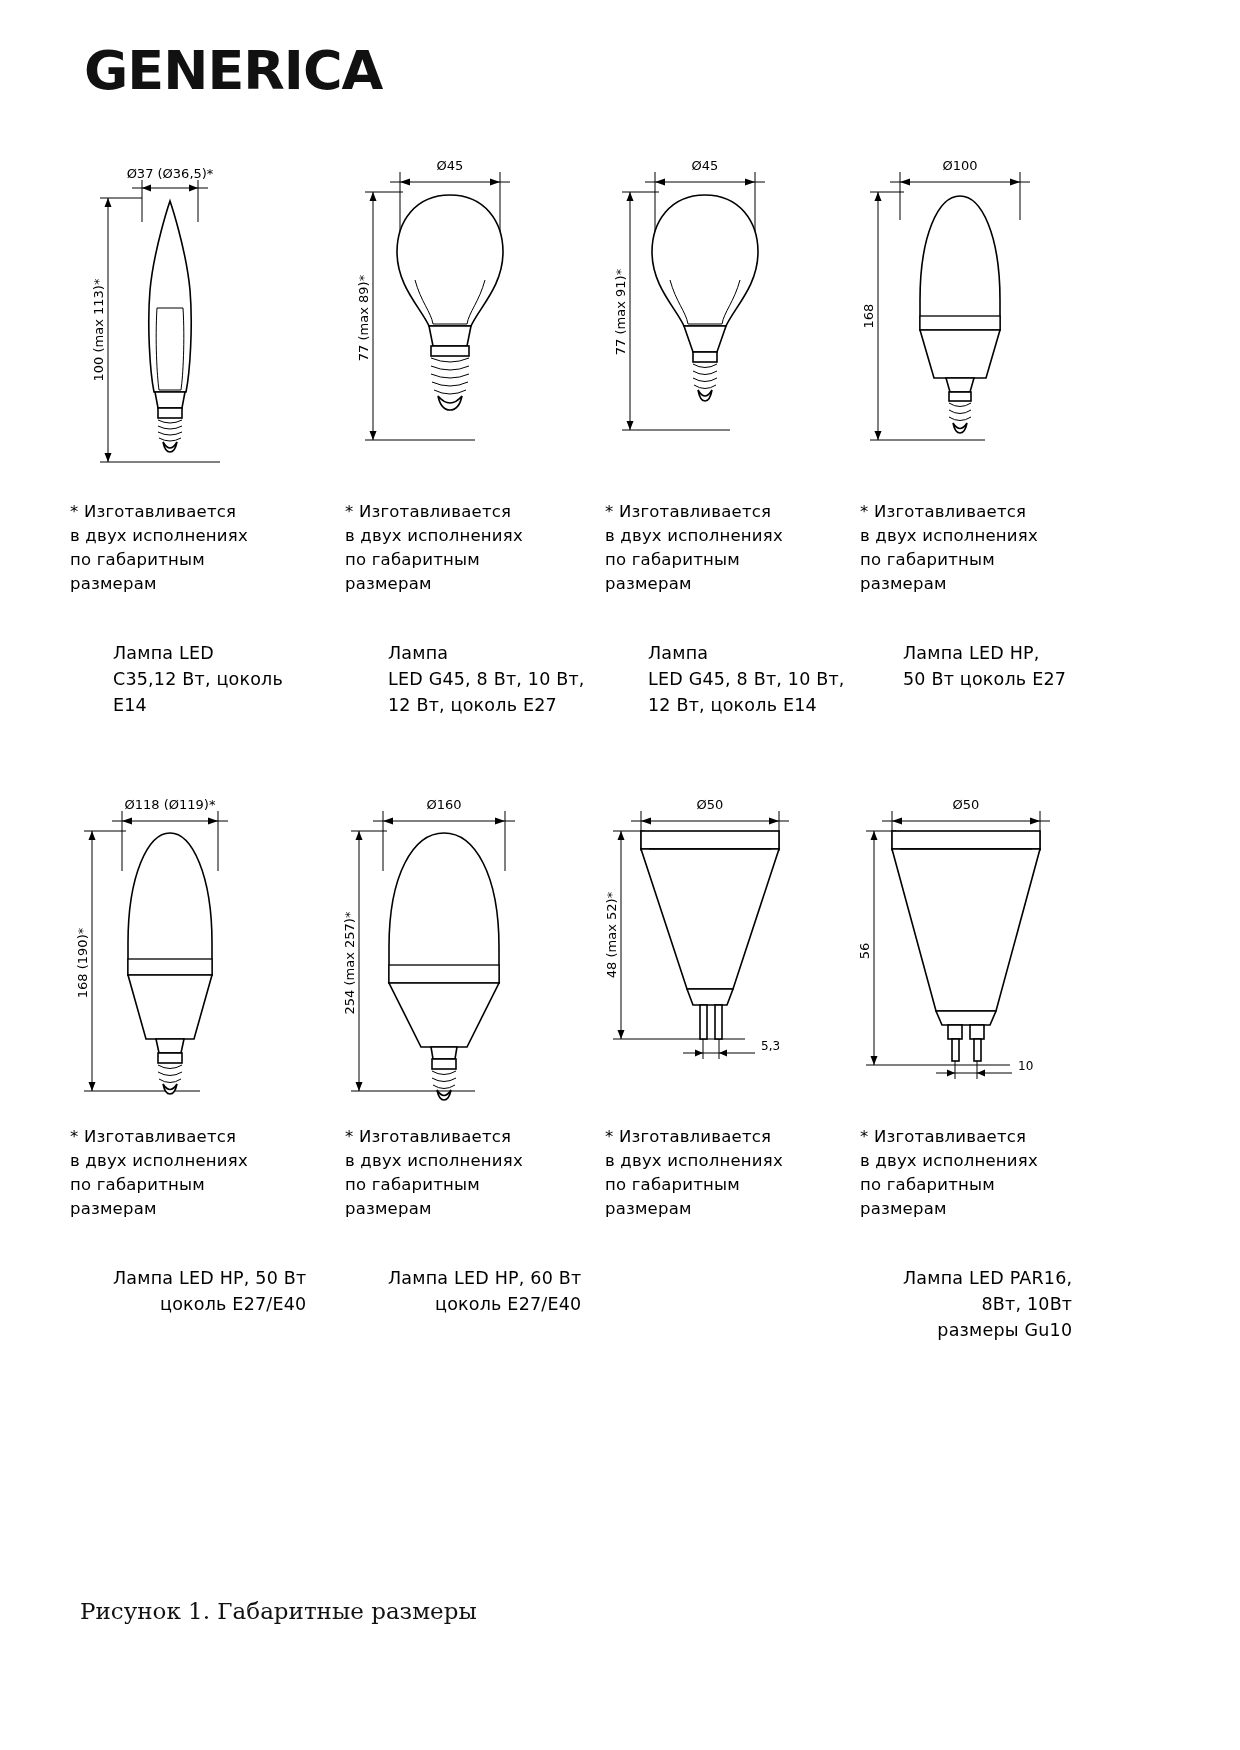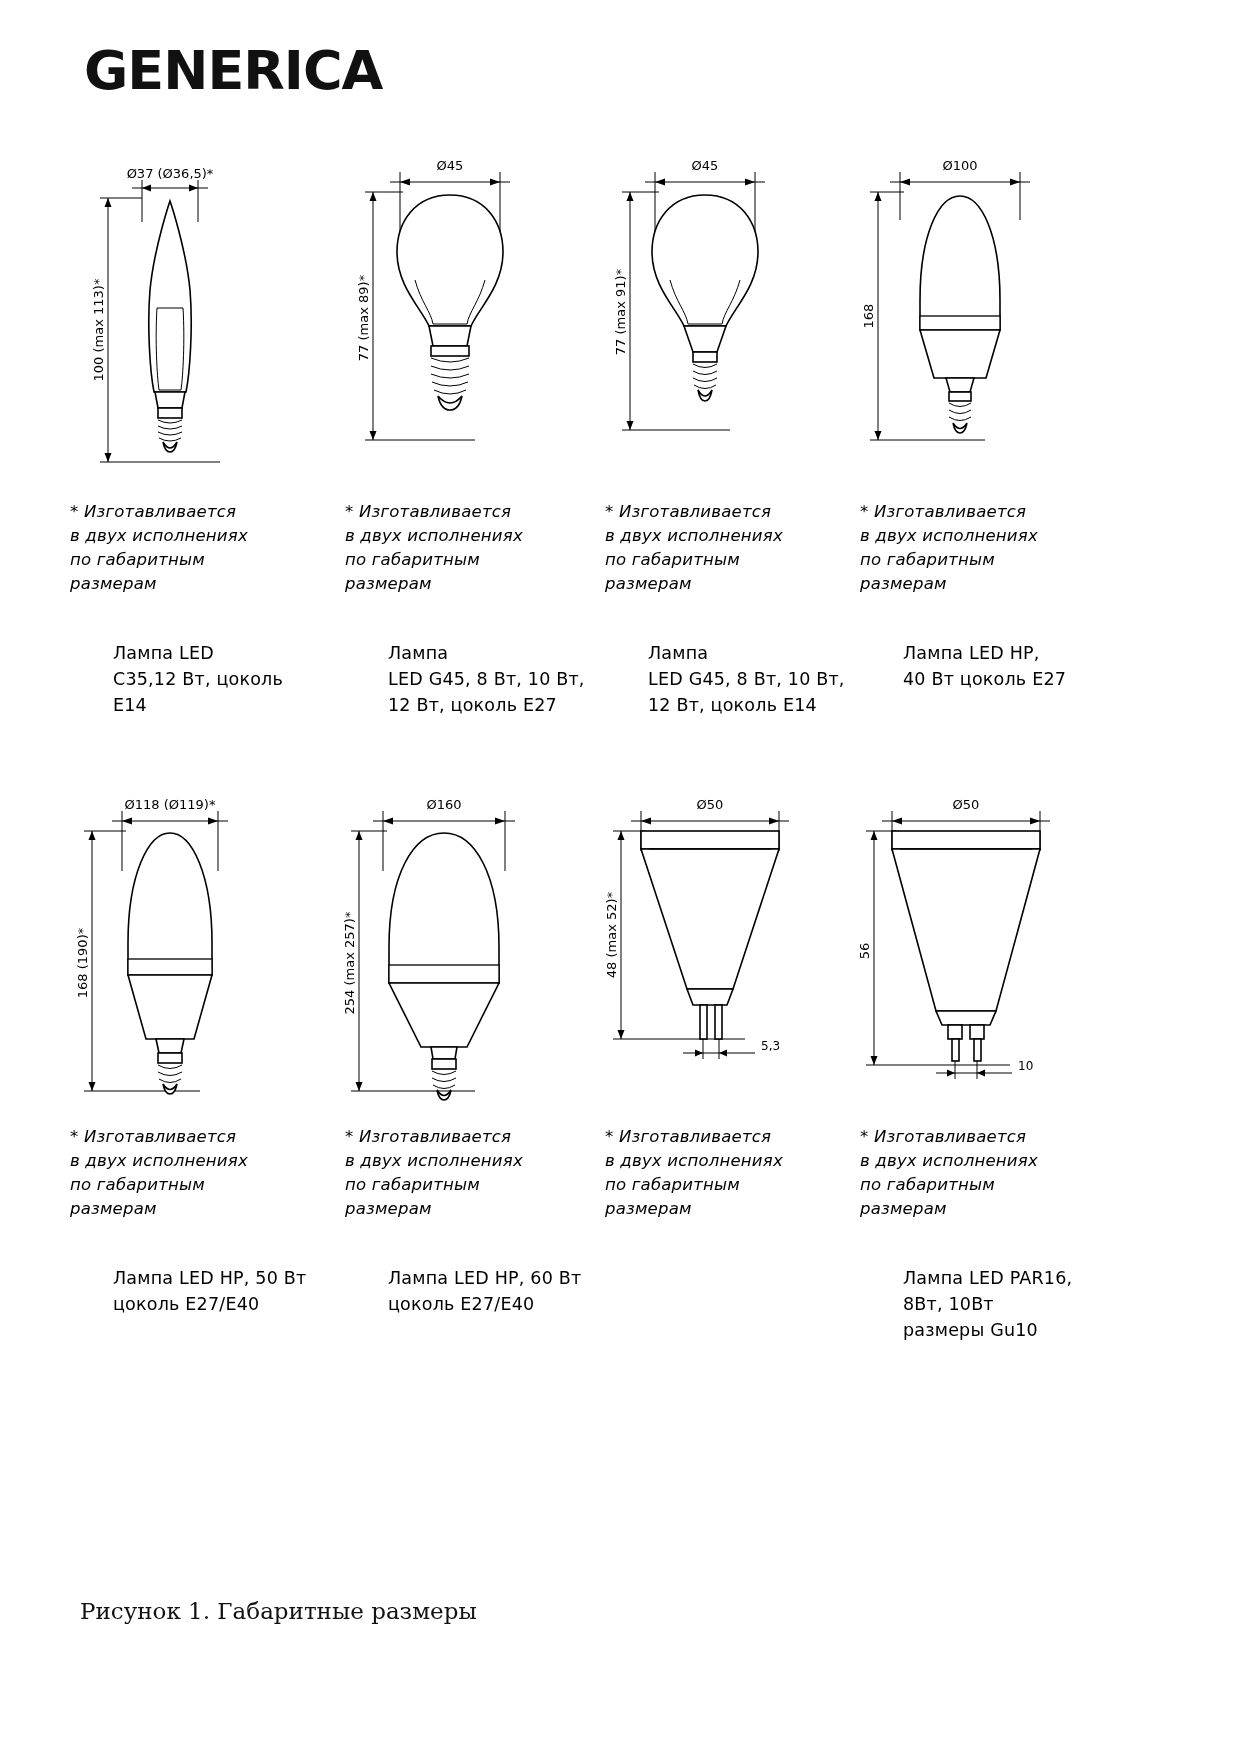--- a/index.html
+++ b/index.html
@@ -35,34 +35,33 @@
   .c3{left:800px;}
 
   .drawing{position:relative;width:250px;height:340px;}
 
   .note{
     position:absolute;
     font-size:16.5px;
     line-height:24px;
     letter-spacing:.2px;
     white-space:pre-line;
-    font-style:italic;
   }
   .note-r1{top:360px;}
   .note-r2{top:350px;}
   .caption{
     position:absolute;
     font-size:17.5px;
     line-height:26px;
     letter-spacing:.2px;
     white-space:pre-line;
     margin-left:43px;
   }
   .cap-r1{top:500px;}
-  .cap-r2{top:490px;}
+  .cap-r2{top:490px;text-align:right;}
 
   
   .figcaption{
     position:absolute;left:80px;top:1598px;
     font-family:"DejaVu Serif", serif;
     font-size:23px;
     color:#111;
   }
 
   
@@ -231,21 +230,21 @@
           <path class="bulb" d="M93 283 q7 11 14 0 q-2 10 -7 10 q-5 0 -7 -10 Z"></path>
           <text class="dimtext" x="100" y="30" text-anchor="middle">Ø100</text>
           <text class="dimtext" x="13" y="176" text-anchor="middle" transform="rotate(-90 13 176)">168</text>
         </svg>
       </div>
       <div class="note note-r1">* Изготавливается
 в двух исполнениях
 по габаритным
 размерам</div>
       <div class="caption cap-r1">Лампа LED HP,
-40 Вт цоколь E27</div>
+50 Вт цоколь E27</div>
     </div>
   </div>
 
   <div class="row row2">
 
     <div class="cell c0">
       <div class="drawing">
         <svg width="250" height="340" viewBox="0 0 250 340">
           <line class="dim" x1="52" y1="36" x2="52" y2="96"></line>
           <line class="dim" x1="148" y1="36" x2="148" y2="96"></line>

